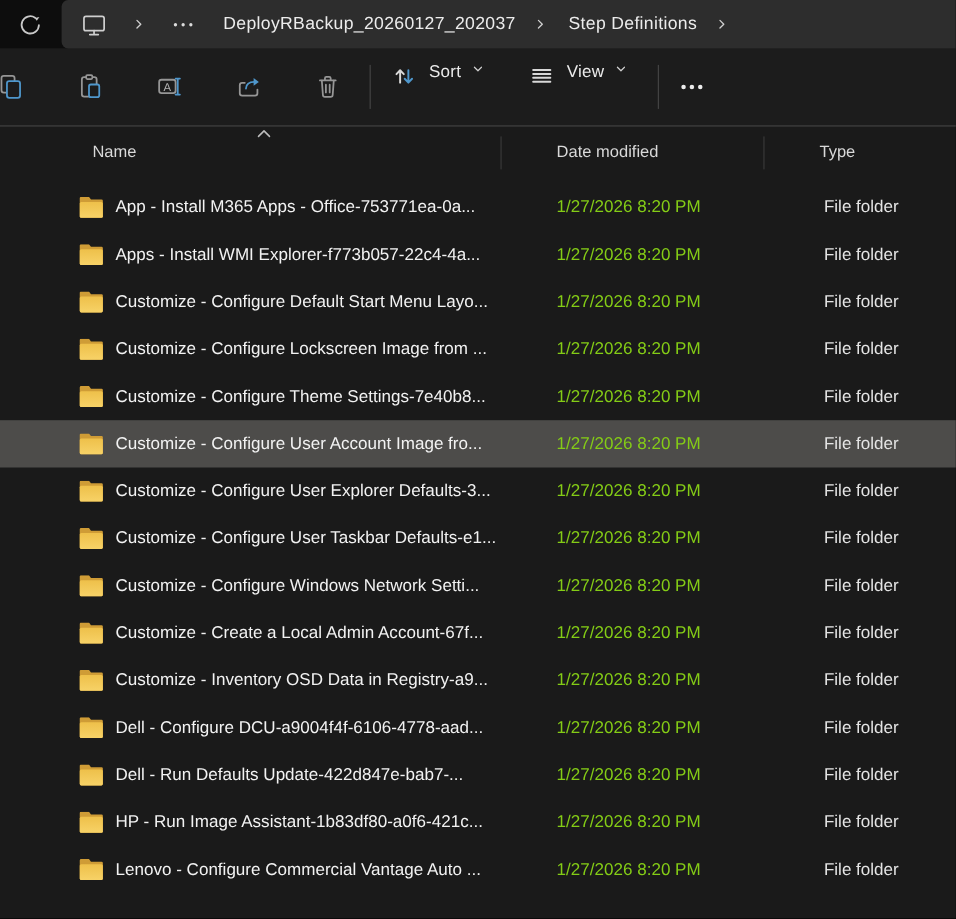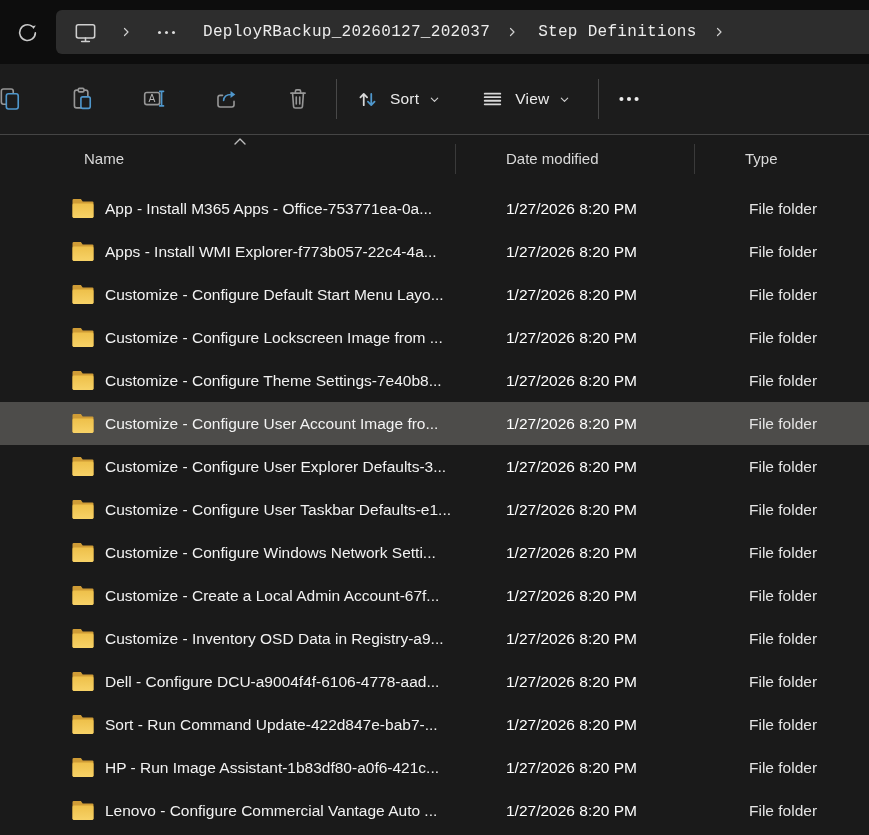--- a/index.html
+++ b/index.html
@@ -3,21 +3,21 @@
 <meta charset="utf-8">
 <style>
   * { margin:0; padding:0; box-sizing:border-box; }
   html,body { background:#000; }
   .screen {
     width:869px; height:835px; overflow:hidden; position:relative;
     background:#1a1a1a; font-family:"Liberation Sans", sans-serif;
     color:#f0f0f0; -webkit-font-smoothing:antialiased;
   }
   
-  .titlebar { height:64px; background:#0d0d0d; display:flex; align-items:center;font-family:Liberation Mono, monospace; }
+  .titlebar { height:44px; background:#0d0d0d; display:flex; align-items:center; }
   .refresh-btn { width:42px; height:42px; margin-left:6px; border:none; background:transparent;
     display:flex; align-items:center; justify-content:center; cursor:pointer; }
   .addressbar { flex:1; height:44px; background:#2d2d2d; border-radius:6px 0 0 6px;
     margin-left:8px; display:flex; align-items:center; padding-left:17px; overflow:hidden; }
   .crumb-sep { margin:0 0 0 22px; display:flex; align-items:center; }
   .crumb-dots { margin-left:24px; display:flex; align-items:center; gap:4px; border:none;
     background:transparent; cursor:pointer; padding:6px 2px; }
   .crumb-dots i { width:3px; height:3px; border-radius:50%; background:#dcdcdc; display:block; }
   .crumb { border:none; background:transparent; color:#ececec; font-size:16px; letter-spacing:.3px;
     font-family:inherit; margin-left:24px; padding:5px 2px; cursor:pointer; white-space:nowrap; }
@@ -25,21 +25,21 @@
   .device-btn { border:none; background:transparent; cursor:pointer; display:flex; align-items:center; }
   
   .toolbar { height:71px; background:#1c1c1c; border-bottom:1px solid #454545;
     display:flex; align-items:center; overflow:hidden; }
   .tb-icon { width:44px; height:44px; border:none; background:transparent; cursor:pointer;
     display:flex; align-items:center; justify-content:center; flex:0 0 auto; }
   .tb-icon.first { margin-left:-12px; }
   .tb-icon + .tb-icon { margin-left:28px; }
   .tb-sep { width:1px; height:40px; background:#484848; margin-left:16px; flex:0 0 auto; }
   .tb-labeled { border:none; background:transparent; cursor:pointer; color:#ebebeb;
-    font-family:inherit; font-size:15.5px; display:flex; align-items:center; gap:10px;
+    font-family:inherit; font-size:15.5px; display:flex; align-items:flex-start; gap:10px;
     height:44px; padding:0 10px; margin-left:8px; flex:0 0 auto; }
   .tb-labeled .lbl { letter-spacing:.2px; }
   .more-btn { margin-left:8px; }
   
   .header-row { height:47px; position:relative; display:flex; align-items:center;
     font-size:15px; color:#d9d9d9; }
   .hsep { position:absolute; top:9px; width:1px; height:30px; background:#3a3a3a; }
   .hsep.h1 { left:455px; } .hsep.h2 { left:694px; }
   .sort-caret { position:absolute; left:233px; top:2px; }
   .col-name { width:455px; flex:0 0 auto;margin-left:44px; }
@@ -47,21 +47,21 @@
   .col-type { flex:1; }
   .header-row .col-name { padding-left:40px; cursor:pointer; }
   .header-row .col-date { padding-left:7px; cursor:pointer; }
   .header-row .col-type { padding-left:7px; cursor:pointer; }
   
   .rows { padding-top:5px; }
   .row { height:43px; display:flex; align-items:stretch; font-size:15.5px; cursor:default; }
   .row.selected { background:#4d4c4a; }
   .row .col-name { display:flex; align-items:center; padding-left:27px; overflow:hidden; white-space:nowrap; }
   .row .col-name .fname { margin-left:10px; color:#f2f2f2; }
-  .row .col-date { display:flex; align-items:center; padding-left:7px; color:#ffffff; white-space:nowrap; }
+  .row .col-date { display:flex; align-items:center; padding-left:7px; color:#84cc16; white-space:nowrap; }
   .row .col-type { display:flex; align-items:center; padding-left:11px; color:#e4e4e4; white-space:nowrap; }
   .ficon { flex:0 0 auto; display:block; }
   svg { display:block; }
 </style>
 </head>
 <body>
 
 <div class="screen">
 
   <div class="titlebar">
@@ -471,21 +471,21 @@
             <defs>
               <linearGradient id="fg" x1="0" y1="0" x2="0" y2="1">
                 <stop offset="0" stop-color="#eec04a"></stop>
                 <stop offset="1" stop-color="#f7d267"></stop>
               </linearGradient>
             </defs>
             <path d="M1.5 1.2 a1.2 1.2 0 0 1 1.2 -1.2 h7.2 l1.8 2.4 h9.6 a1.2 1.2 0 0 1 1.2 1.2 v14 a1.4 1.4 0 0 1 -1.4 1.4 h-18.2 a1.4 1.4 0 0 1 -1.4 -1.4 z" fill="#cf9c36"></path>
             <rect x="1.5" y="4.6" width="21" height="14.4" rx="1.4" fill="url(#fg)"></rect>
           </svg>
         </span>
-        <span class="fname">Sort - Run Command Update-422d847e-bab7-...</span>
+        <span class="fname">Dell - Run Defaults Update-422d847e-bab7-...</span>
       </div>
       <div class="col-date">1/27/2026 8:20 PM</div>
       <div class="col-type">File folder</div>
     </div>
 
     <div class="row">
       <div class="col-name">
         <span class="ficon">
           <svg width="24" height="20" viewBox="0 0 24 20">
             <defs>

